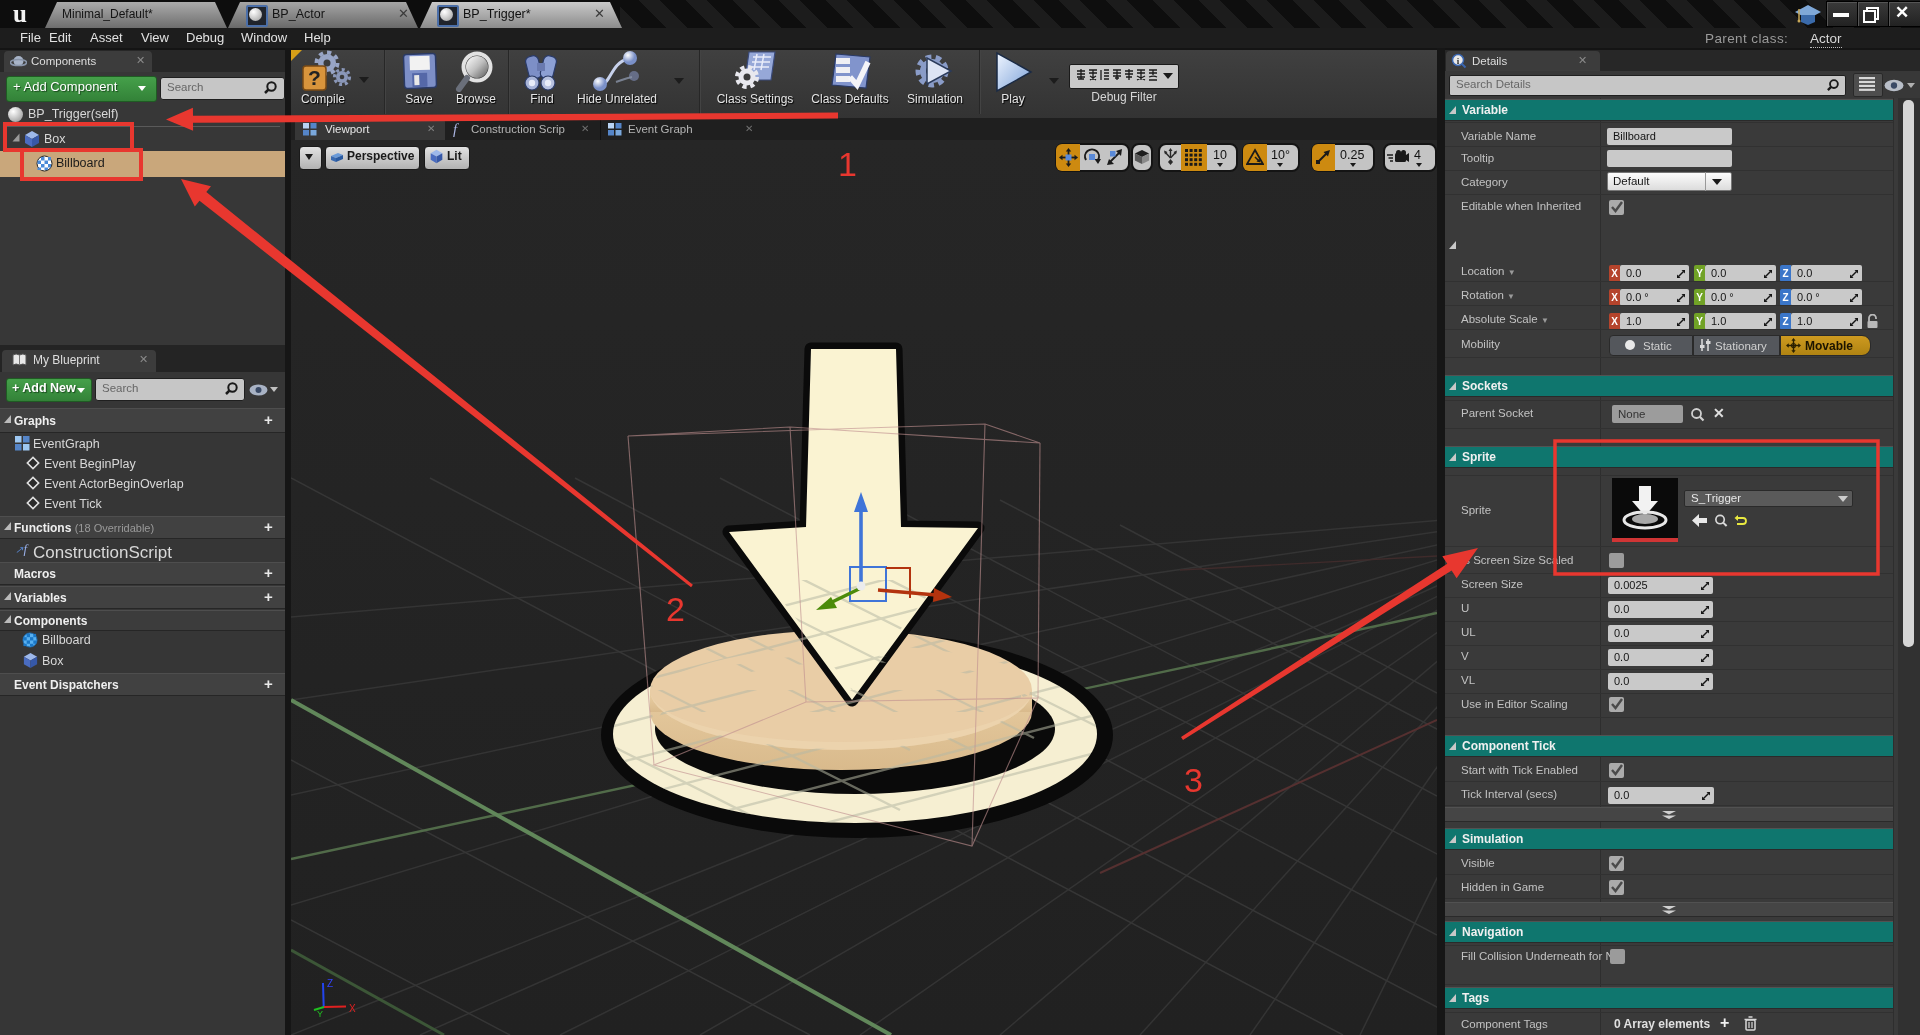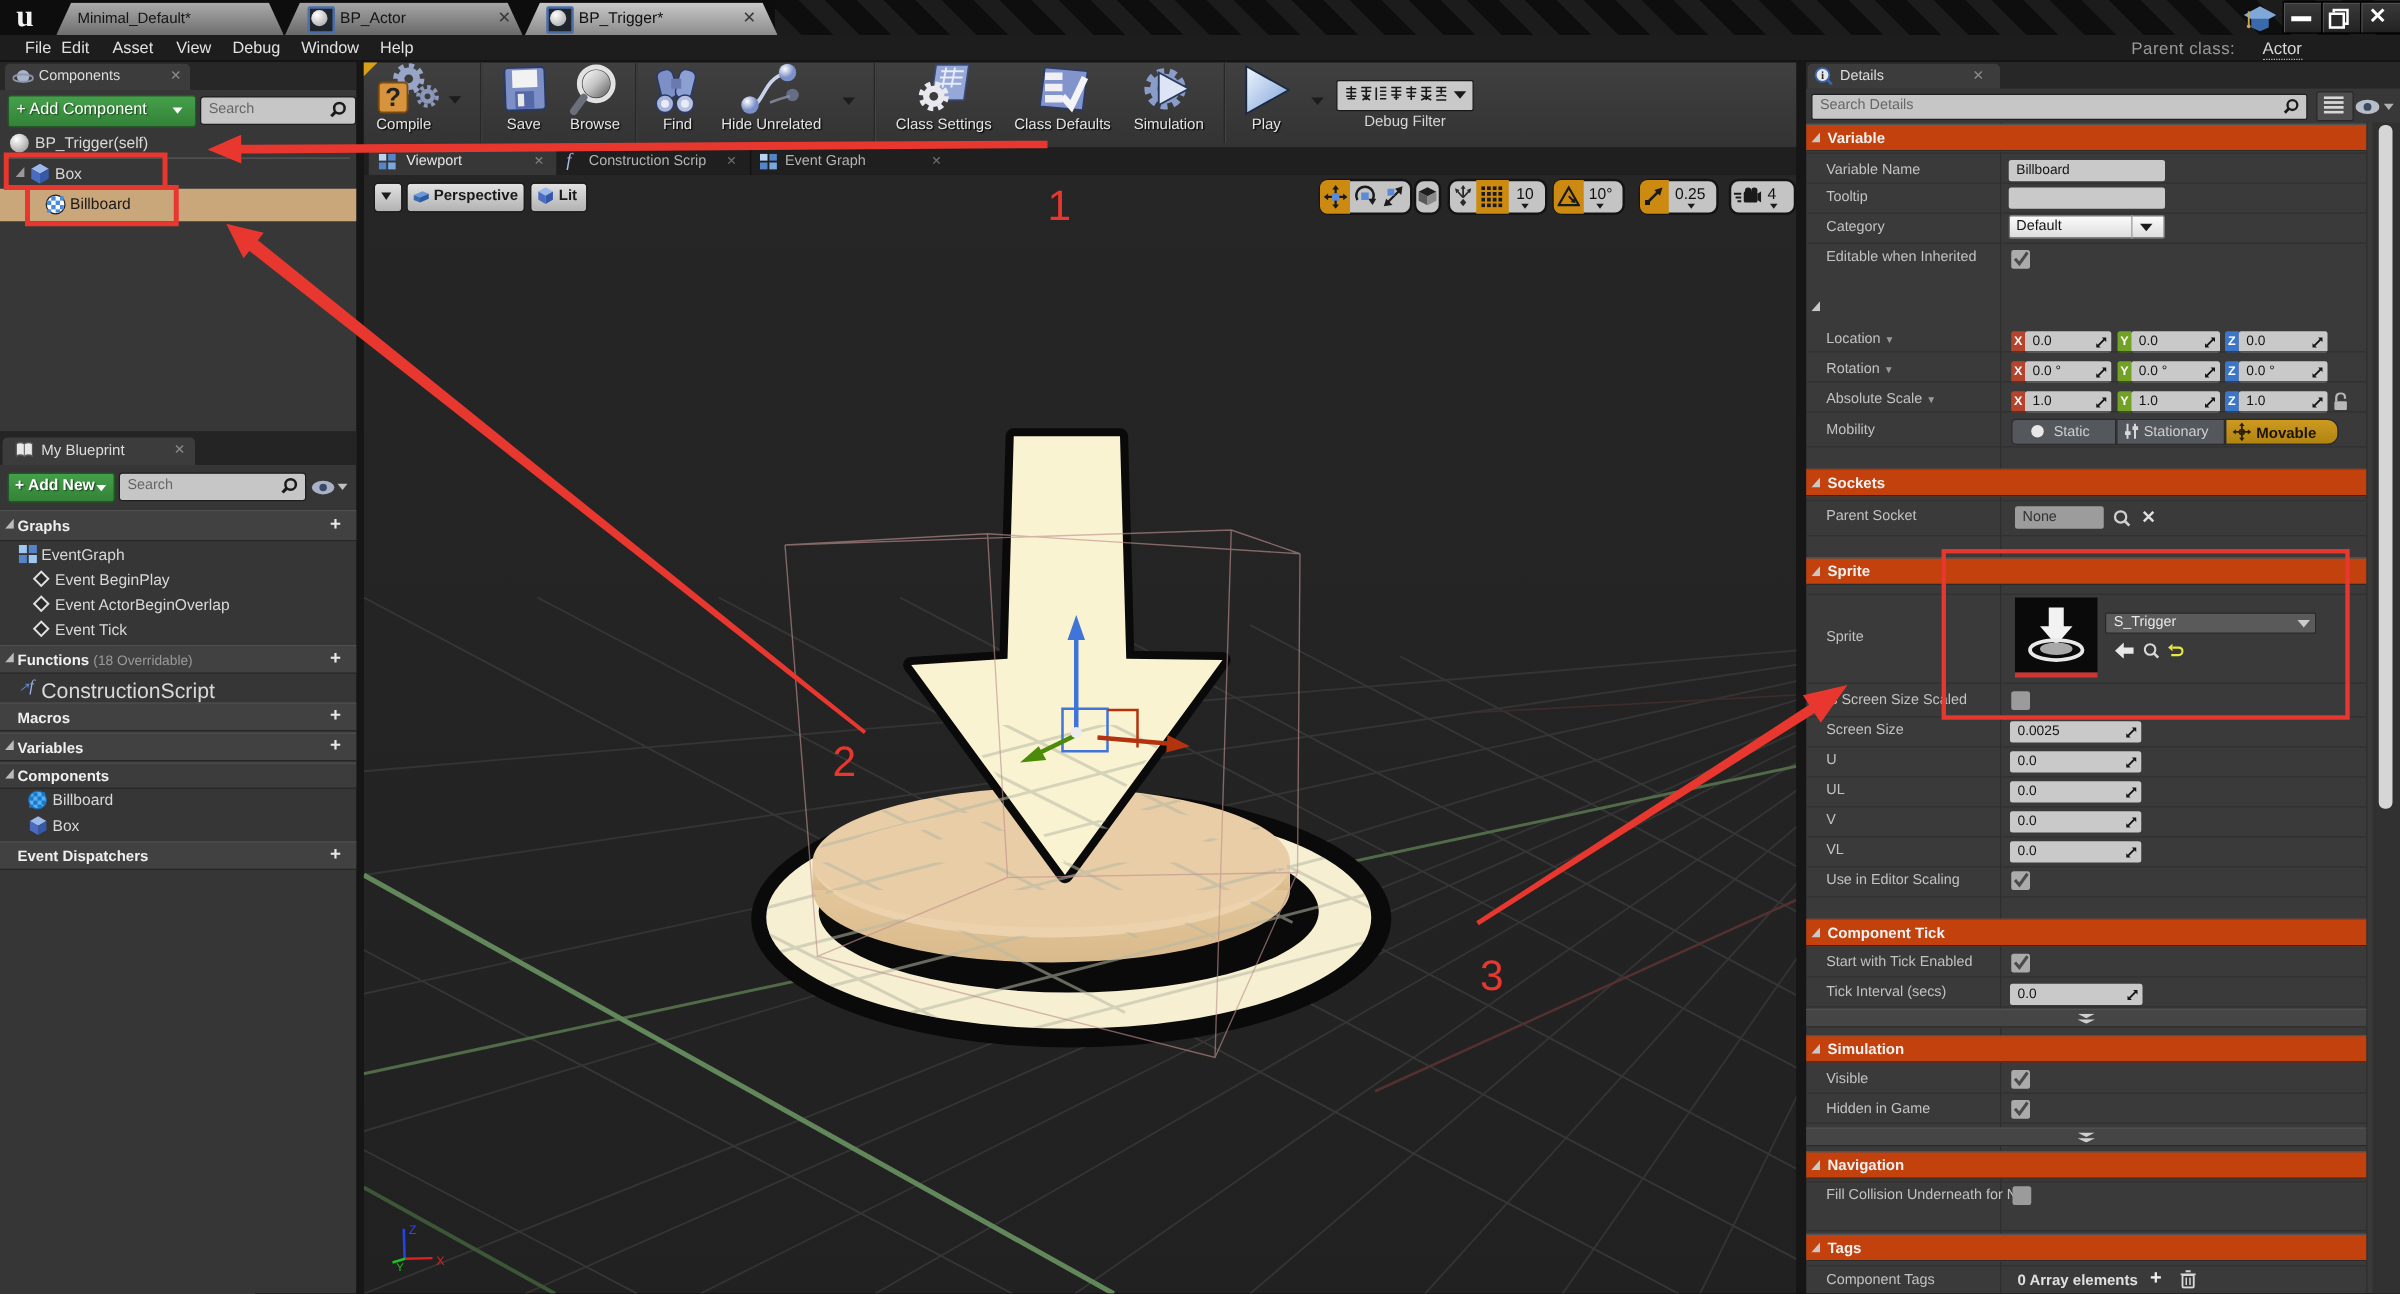--- a/index.html
+++ b/index.html
@@ -1,18 +1,18 @@
 <!DOCTYPE html>
 <html><head>
 <meta charset="utf-8">
 <style>
 html,body{margin:0;padding:0;background:#111}
 #root{position:relative;width:1920px;height:1035px;overflow:hidden;font-family:"Liberation Sans",sans-serif;background:#161616}
 .abs{position:absolute}
-.hdr{position:absolute;left:1445px;width:448px;background:#c2410c;border-top:1px solid #525252;border-bottom:1px solid #2a2a2a;color:#f0f0f0;font-weight:bold;font-size:12px;box-sizing:border-box;padding-left:17px}
+.hdr{position:absolute;left:1445px;width:448px;background:#0f766e;border-top:1px solid #525252;border-bottom:1px solid #2a2a2a;color:#f0f0f0;font-weight:bold;font-size:12px;box-sizing:border-box;padding-left:17px}
 .lab{position:absolute;left:1461px;font-size:11.5px;color:#c2c2c2;white-space:nowrap}
 .vb{position:absolute;background:#c9c9c9;border-radius:2px;font-size:11px;color:#141414;height:17px;line-height:17px;padding-left:6px;box-sizing:border-box}
 .chip{position:absolute;width:11px;height:17px;border-radius:2px 0 0 2px;color:#fff;font-size:10px;font-weight:bold;text-align:center;line-height:17px}
 .cb{position:absolute;width:15px;height:15px;background:#ababab;border-radius:2px}
 .cbu{position:absolute;width:15px;height:15px;background:#9b9b9b;border-radius:2px}
 .mhdr{position:absolute;left:0px;width:285px;height:23px;background:#414141;border-top:1px solid #4e4e4e;border-bottom:1px solid #262626;color:#efefef;font-weight:bold;font-size:12px;line-height:22px;box-sizing:border-box;padding-left:14px}
 .trow{position:absolute;font-size:11.5px;color:#d8d8d8;white-space:nowrap}
 .plus{position:absolute;color:#e8e8e8;font-size:15px;font-weight:bold}
 .tbtxt{position:absolute;font-size:12px;color:#e4e4e4;text-shadow:1px 1px 1px #000;white-space:nowrap;text-align:center}
 .sep{position:absolute;top:50px;width:1px;height:64px;background:#272727;border-right:1px solid #434343}

